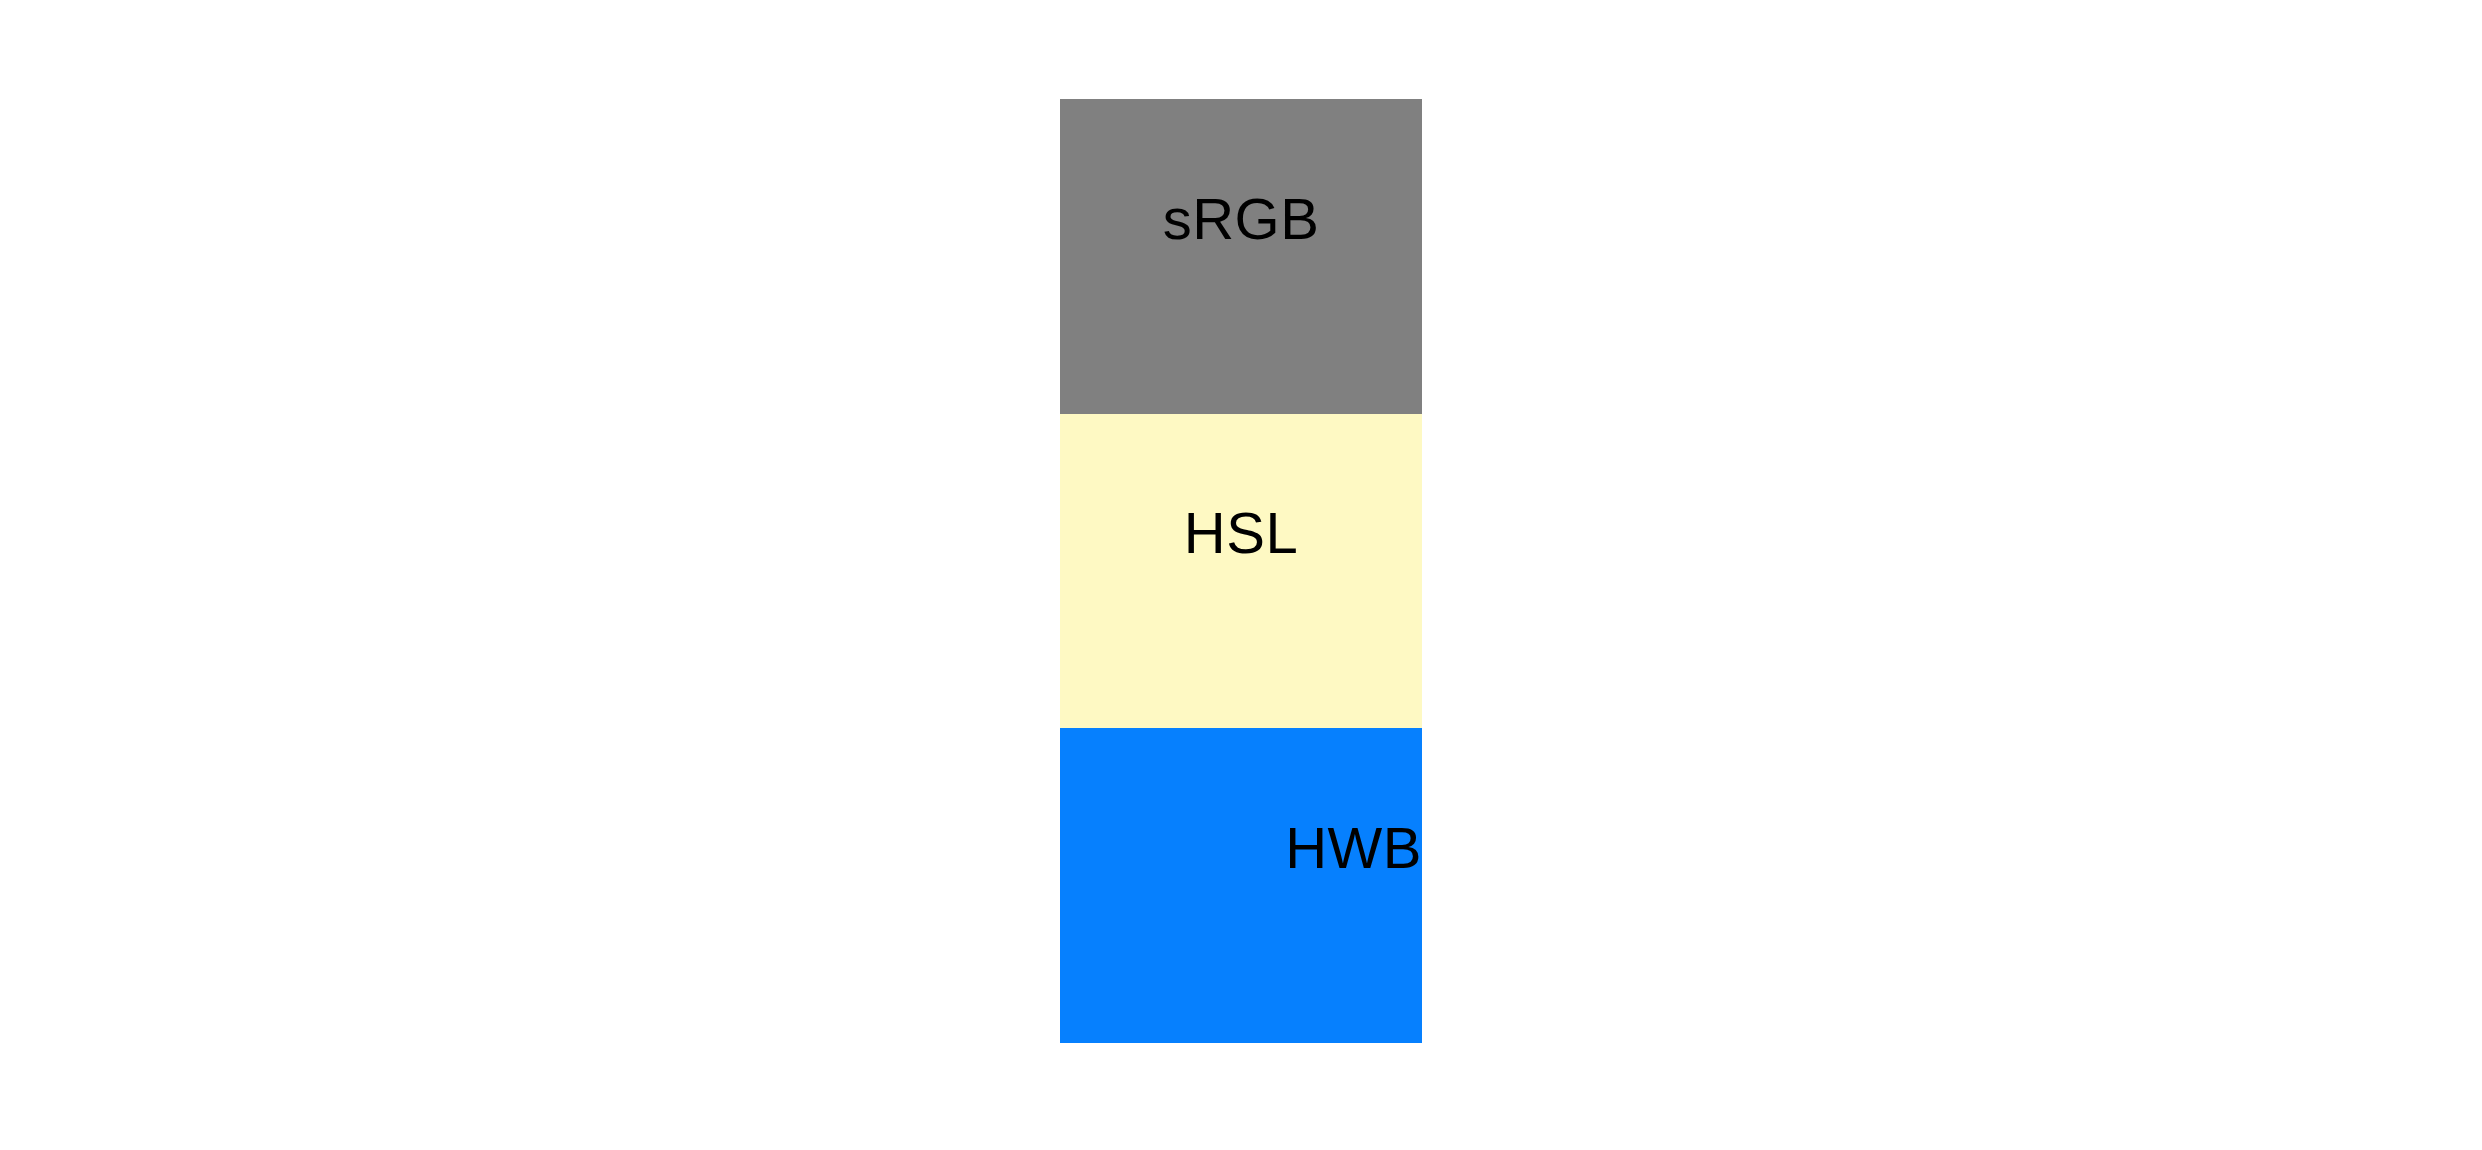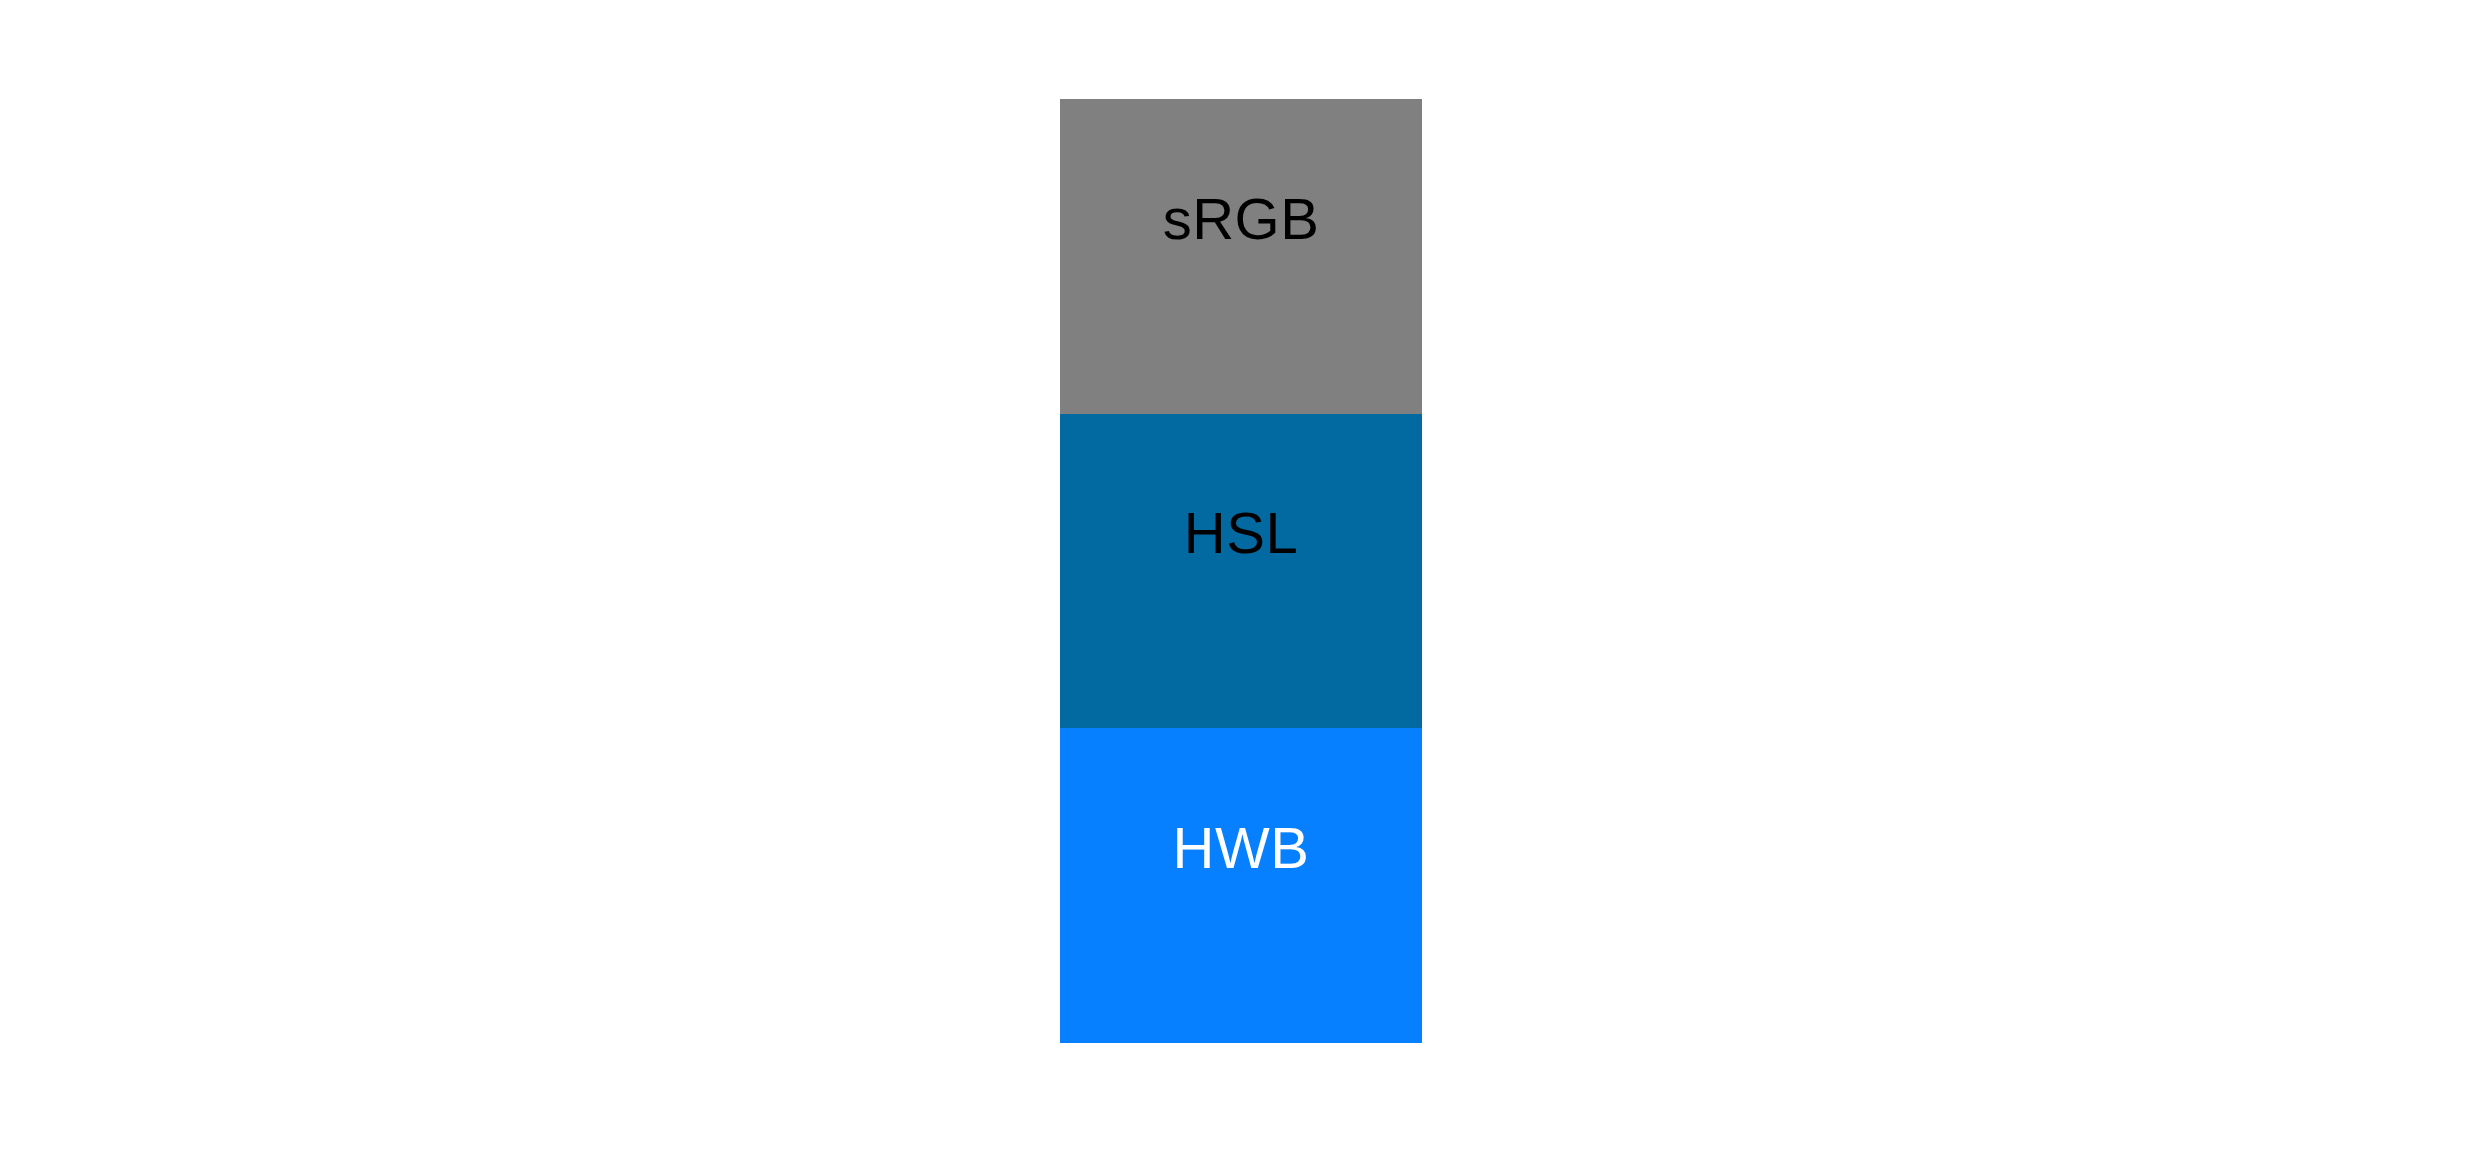--- a/index.html
+++ b/index.html
@@ -54,21 +54,21 @@
 </head>
 <body style="background-color: rgb(255, 255, 255);">
 
 <div id="swatch-stack">
 
   <div class="swatch" style="background-color: rgb(128, 128, 128);">
     <span class="swatch-label" style="color: rgb(0, 0, 0);">sRGB</span>
   </div>
 
 
-  <div class="swatch" style="background-color: #0369a1;">
+  <div class="swatch" style="background-color: #fef9c3;">
     <span class="swatch-label" style="color: rgb(0, 0, 0);">HSL</span>
   </div>
 
   <div class="swatch" style="background-color: rgb(6, 128, 254);">
-    <span class="swatch-label" style="color: #ffffff;">HWB</span>
+    <span class="swatch-label" style="color: #000000; text-align: right;">HWB</span>
   </div>
 
 </div>
 
 </body></html>

